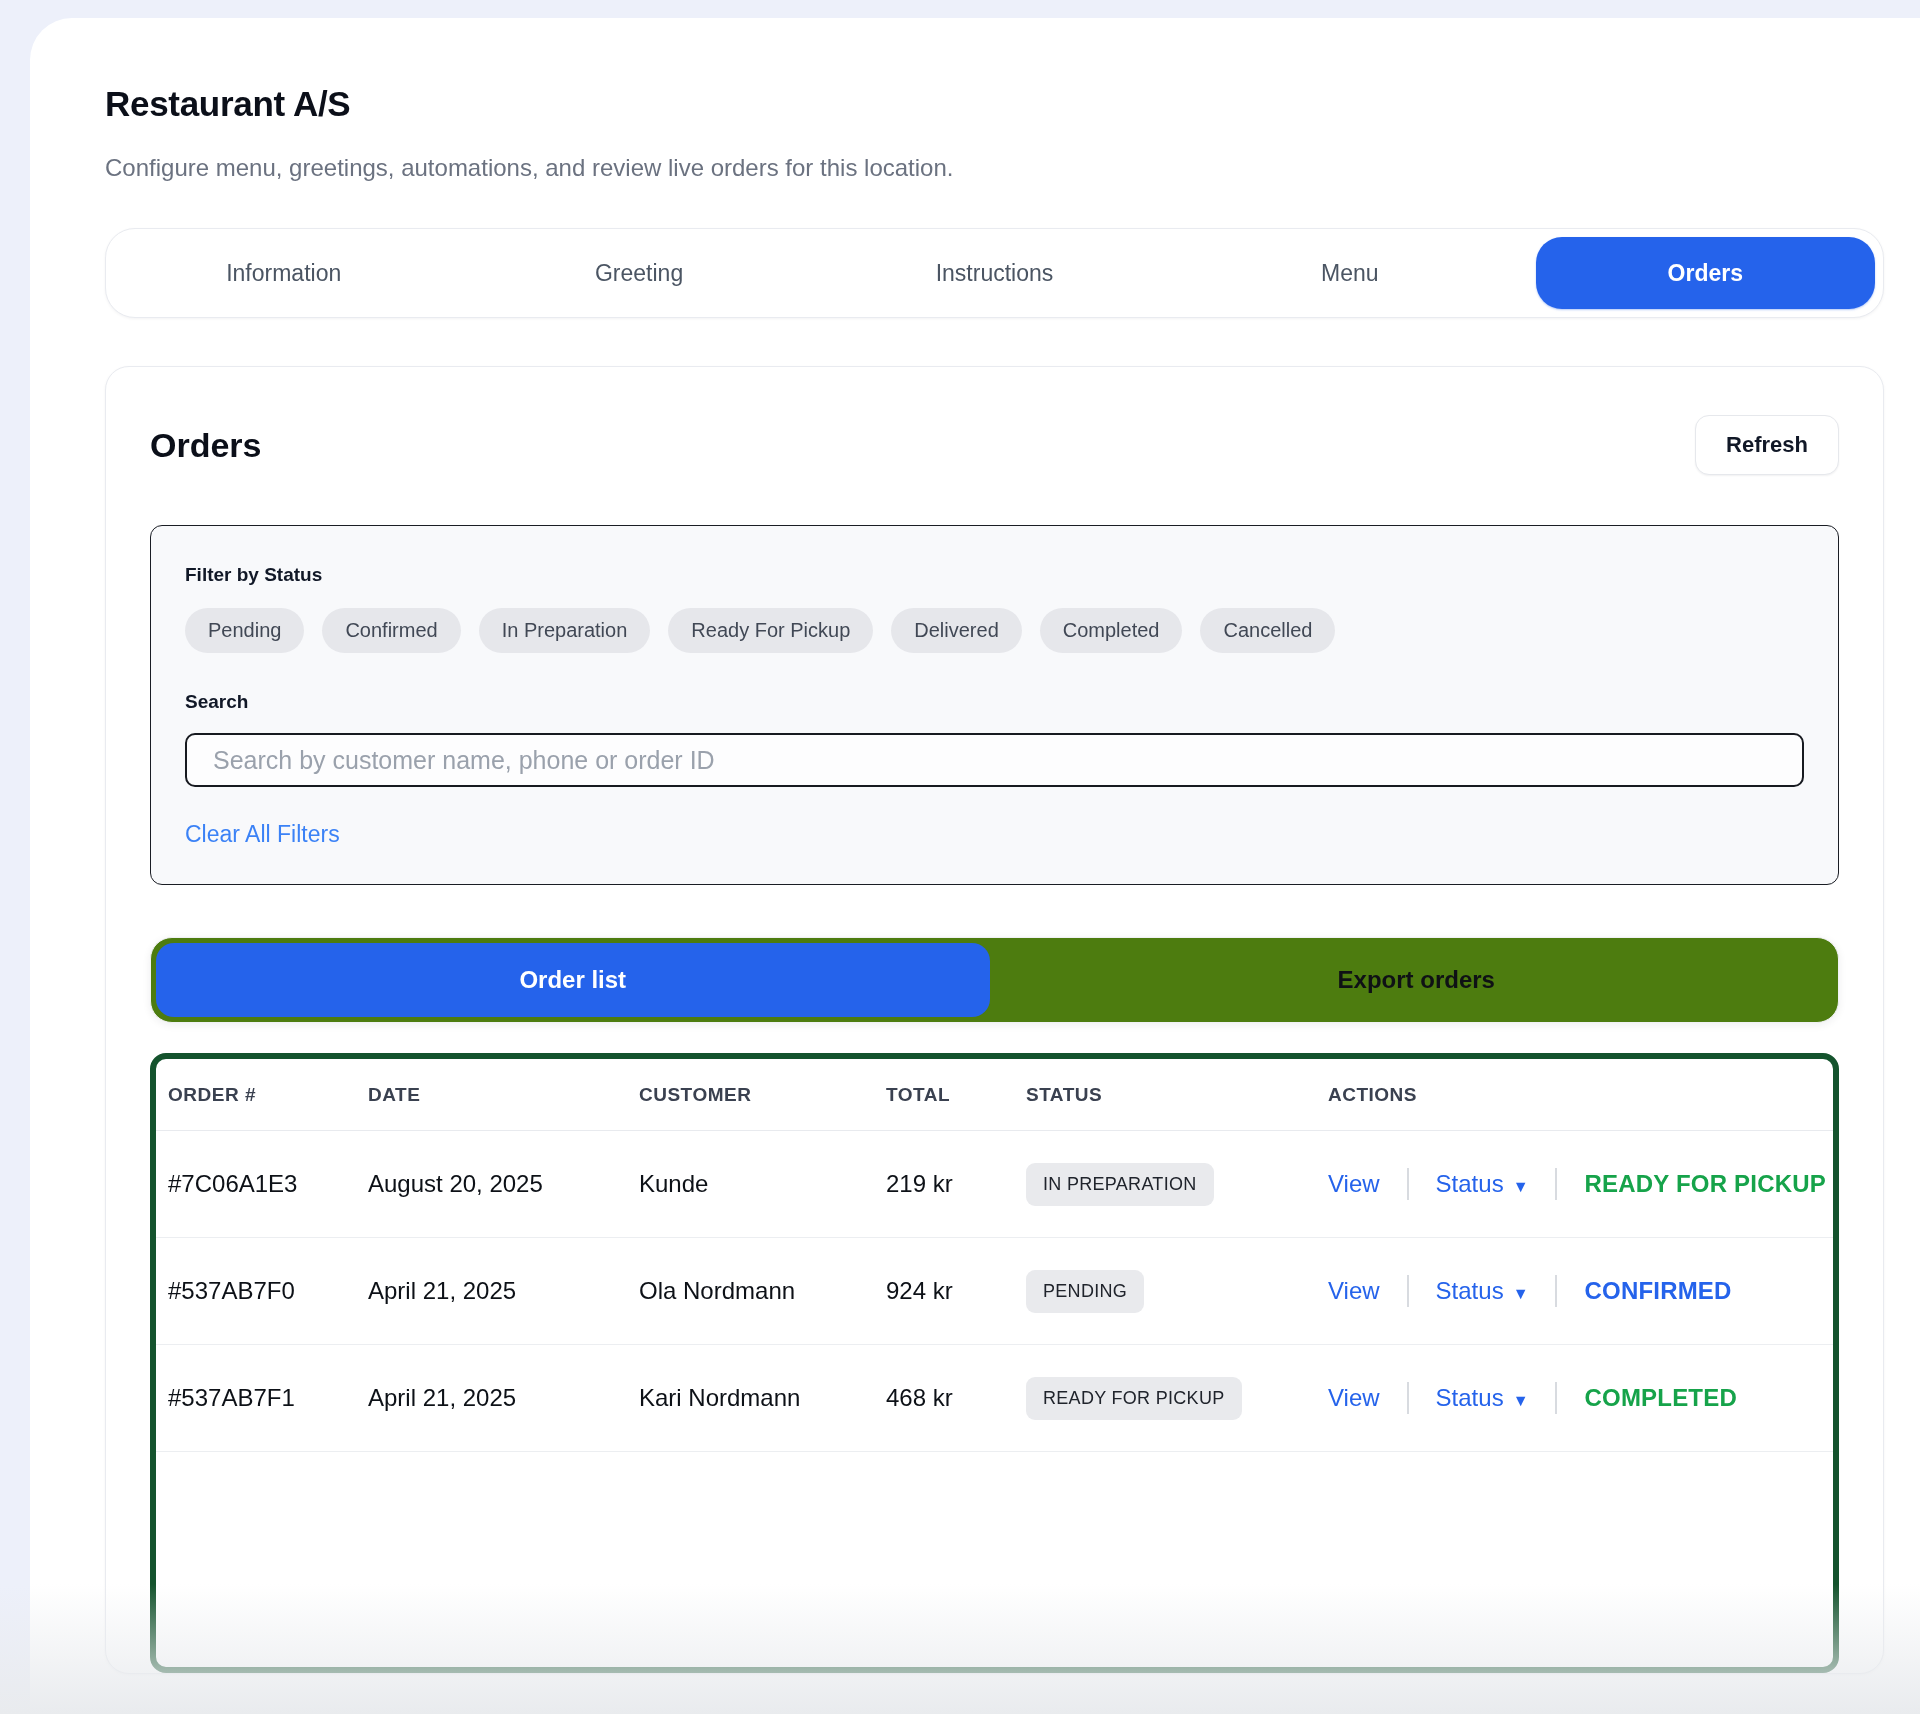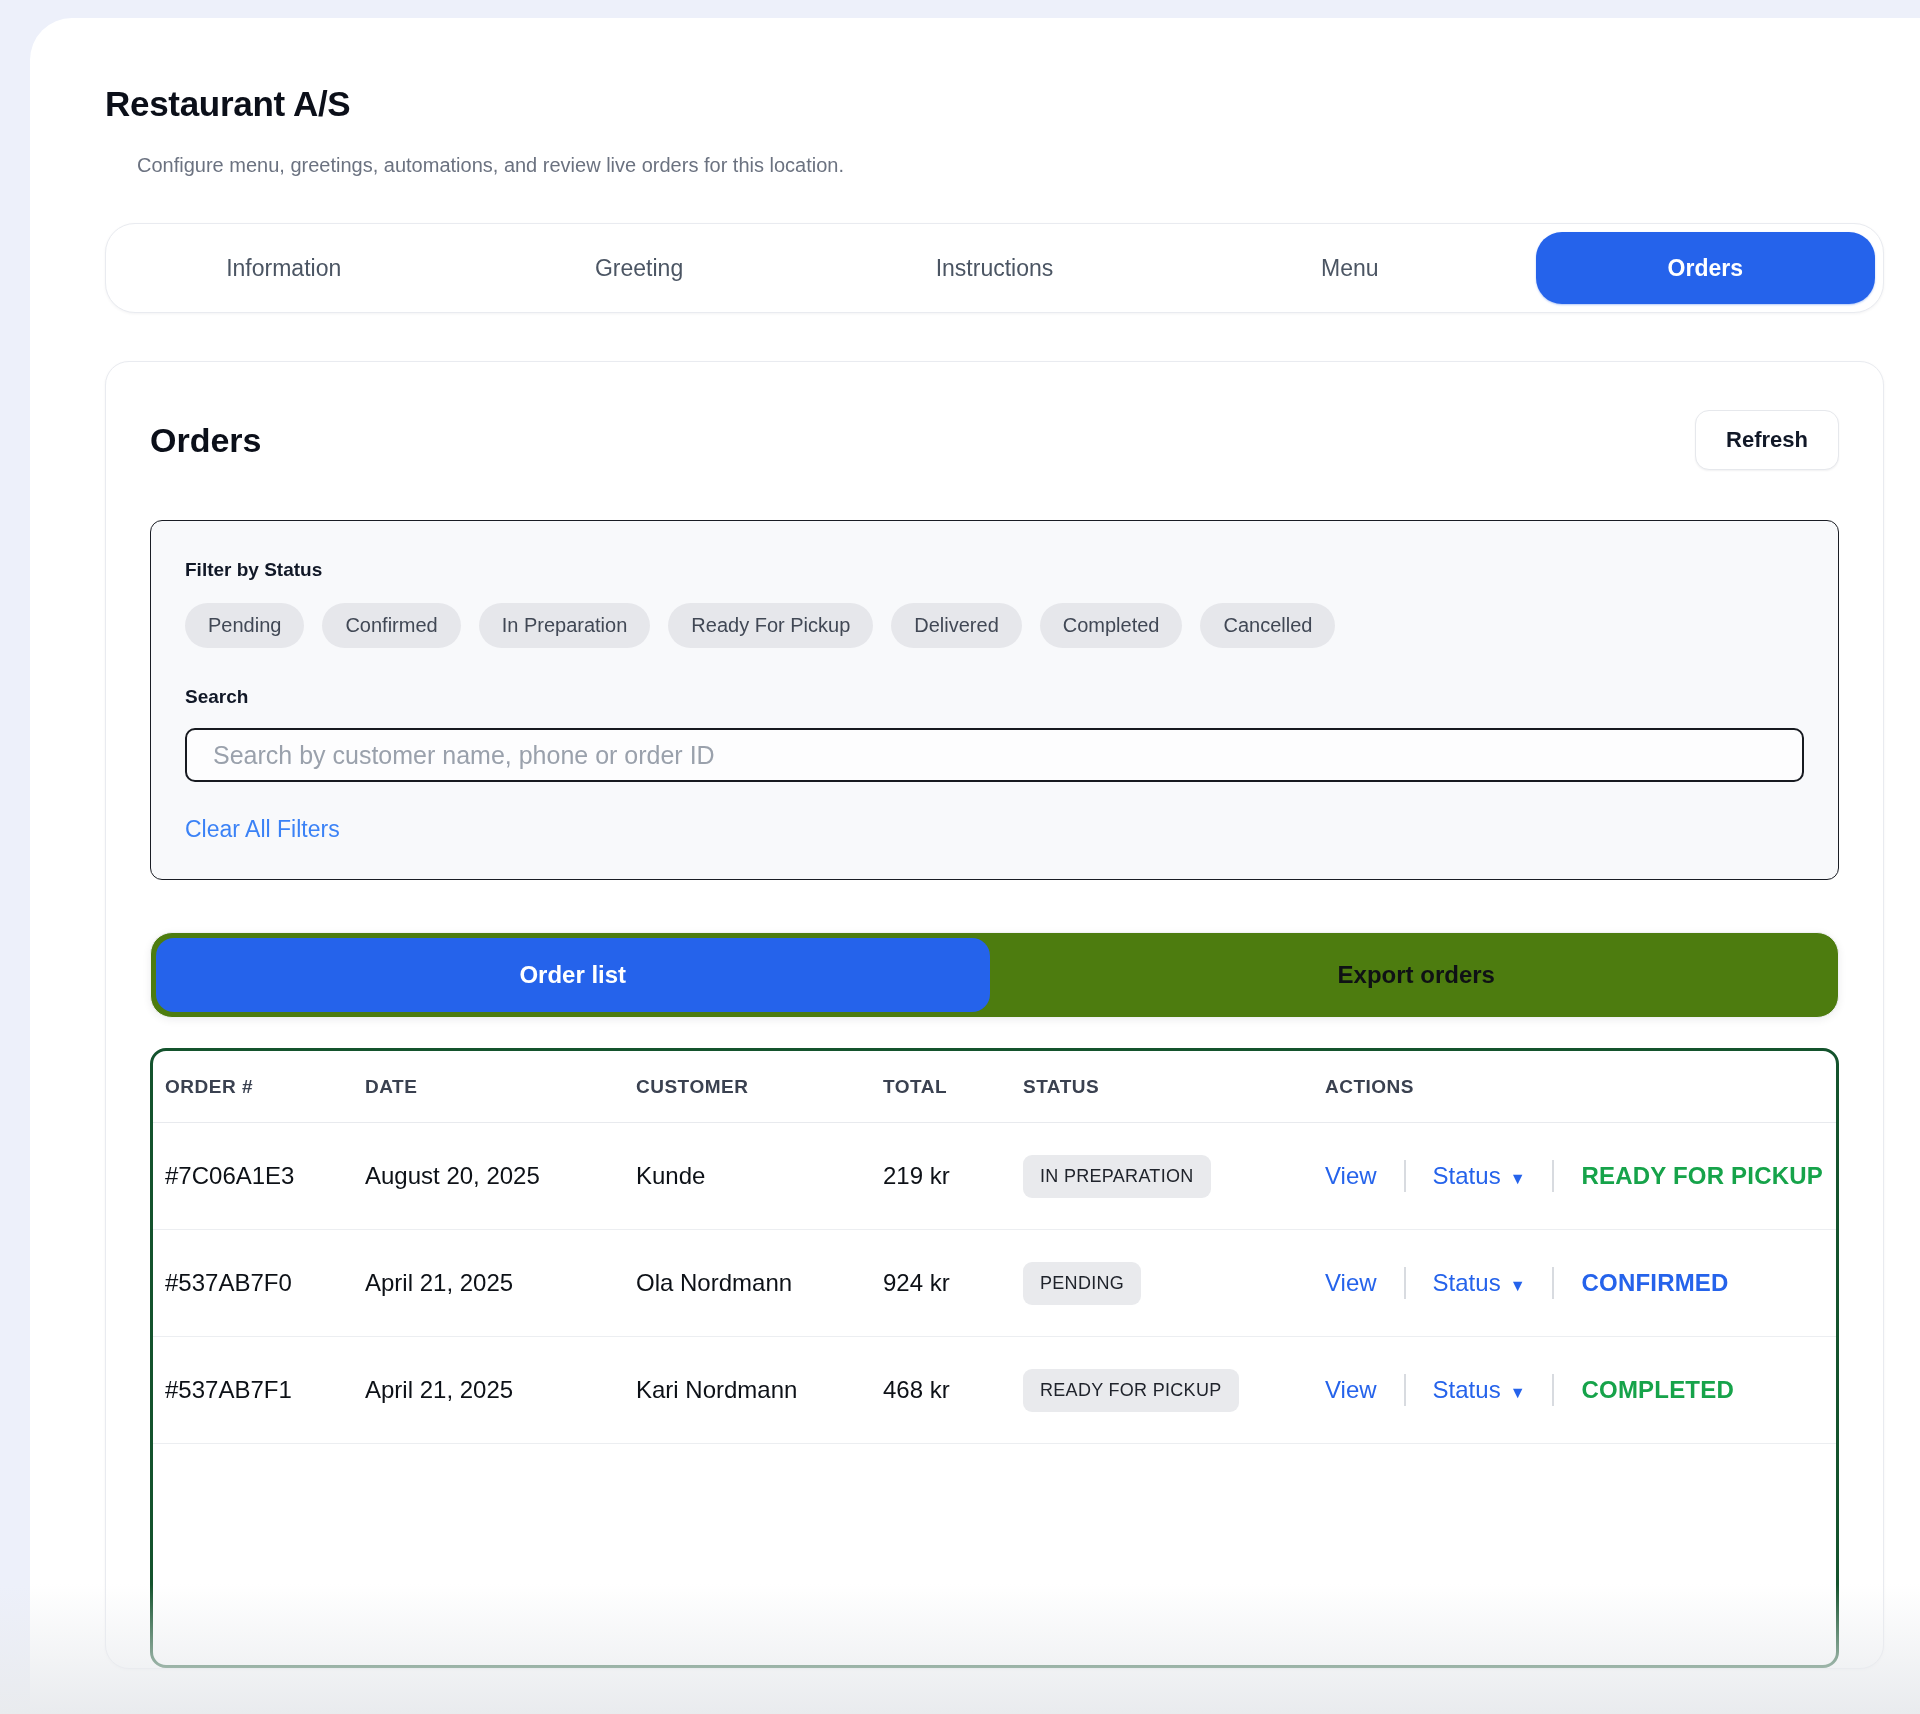--- a/index.html
+++ b/index.html
@@ -10,21 +10,21 @@
     color:#0d1117;
     position:relative;
   }
   .main-card {
     position:absolute; left:30px; top:18px; right:0; bottom:-60px;
     background:#ffffff;
     border-top-left-radius:42px;
     padding:66px 36px 0 75px;
   }
   .page-title { font-size:35px; font-weight:700; color:#0b0f19; letter-spacing:-.3px; }
-  .page-subtitle { margin-top:30px; font-size:20px; color:#6b7280;margin-left:32px; }
+  .page-subtitle { margin-top:30px; font-size:24px; color:#6b7280; }
 
   
   .tabbar {
     margin-top:46px; height:90px;
     background:#fff; border:1px solid #e9ebf0; border-radius:30px;
     box-shadow:0 1px 3px rgba(16,24,40,.05);
     display:grid; grid-template-columns:repeat(5,1fr);
   }
   .tab {
     display:flex; align-items:center; justify-content:center;
@@ -86,21 +86,21 @@
   .toggle-seg {
     display:flex; align-items:center; justify-content:center;
     font-size:24px; font-weight:600; color:#0f1115; cursor:pointer;
   }
   .toggle-seg.active {
     margin:5px; background:#2563eb; color:#fff; border-radius:18px;
   }
 
   
   .table {
-    margin-top:30px; border:3px solid #14532d; border-radius:16px;
+    margin-top:30px; border:6px solid #14532d; border-radius:16px;
     background:#fff; overflow:hidden; min-height:620px; position:relative;
   }
   .thead, .trow {
     display:grid;
     grid-template-columns:200px 271px 247px 140px 302px 1fr;
     padding-left:12px; align-items:center;
   }
   .thead { height:72px; border-bottom:1px solid #e8eaee; }
   .th {
     font-size:19px; font-weight:700; color:#3a4150;

